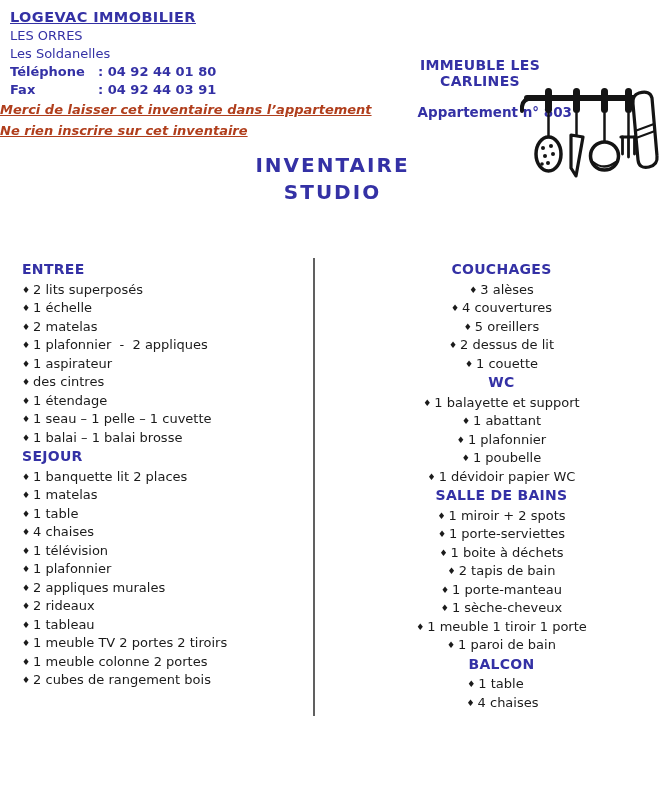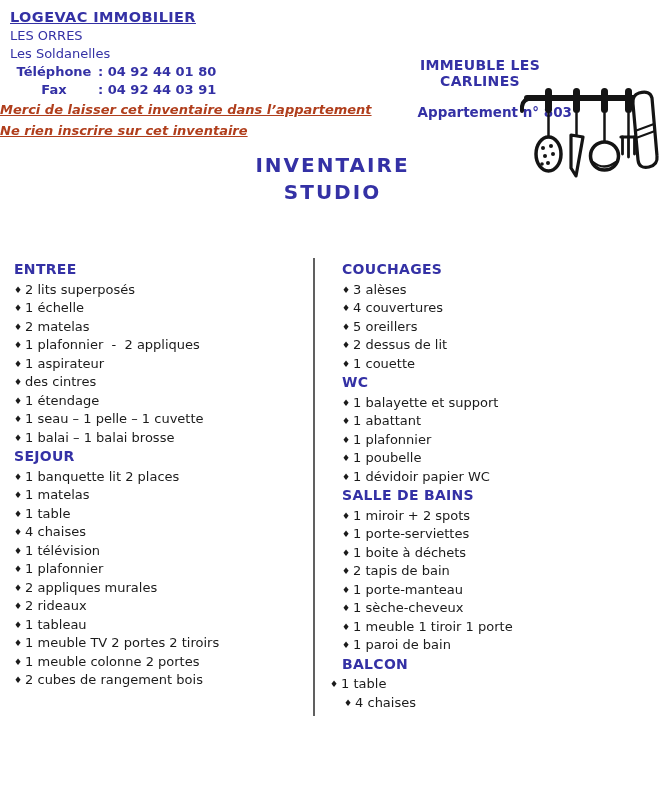--- a/index.html
+++ b/index.html
@@ -17,43 +17,43 @@
     background:var(--paper);
     font-family:"DejaVu Sans", sans-serif;
     color:var(--body);
     overflow:hidden;
   }
   
   .header-left{position:absolute;top:8px;left:10px;color:var(--accent);}
   .company{font-size:14.5px;font-weight:bold;text-decoration:underline;letter-spacing:.4px;line-height:19px;}
   .addr{font-size:13px;line-height:18px;}
   .contact{font-size:13px;font-weight:bold;line-height:18px;white-space:pre-wrap;}
-  .contact-label{display:inline-block;width:88px;text-align:center;}
+  .contact-label{display:inline-block;width:88px;}
   .header-right{position:absolute;top:10px;left:388px;width:184px;text-align:center;color:var(--accent);}
   .building{font-size:14px;font-weight:bold;letter-spacing:.3px;margin-top:47px;}
   .apartment{font-size:13.5px;font-weight:bold;margin-top:15px;text-align:right;}
   
   .notice{
     position:absolute;top:99px;left:0;width:612px;
     text-align:left;color:var(--notice);
     font-style:italic;font-weight:bold;font-size:13px;line-height:21px;
   }
   .notice div{text-decoration:underline;}
   
   .utensils{position:absolute;top:84px;left:515px;width:145px;height:105px;}
   
   .doc-title{
     position:absolute;top:152px;left:0;width:665px;
     text-align:center;color:var(--accent);
     font-weight:bold;font-size:20px;line-height:27px;letter-spacing:2px;
   }
   
   .columns{position:absolute;top:258px;left:0;width:665px;height:520px;display:flex;}
-  .col-left{width:313px;padding:2px 6px 0 14px;}
-  .col-right{flex:1;border-left:2px solid var(--divider);padding:2px 4px 0 27px;}
+  .col-left{width:313px;padding:2px 6px 0 22px;}
+  .col-right{flex:1;border-left:2px solid var(--divider);padding:2px 4px 0 27px;text-align:center;}
   .section + .section{}
   .section-heading{
     color:var(--accent);font-weight:bold;font-size:14px;
     line-height:18.5px;letter-spacing:.3px;margin-bottom:2px;
   }
   .item{font-size:13px;line-height:18.5px;color:var(--body);}
   .item-text{white-space:pre-wrap;}
   .bullet{font-size:9px;margin-right:3px;vertical-align:1px;}
   .item.outdent{margin-left:-12px;}
   .item.indent{margin-left:2px;}

